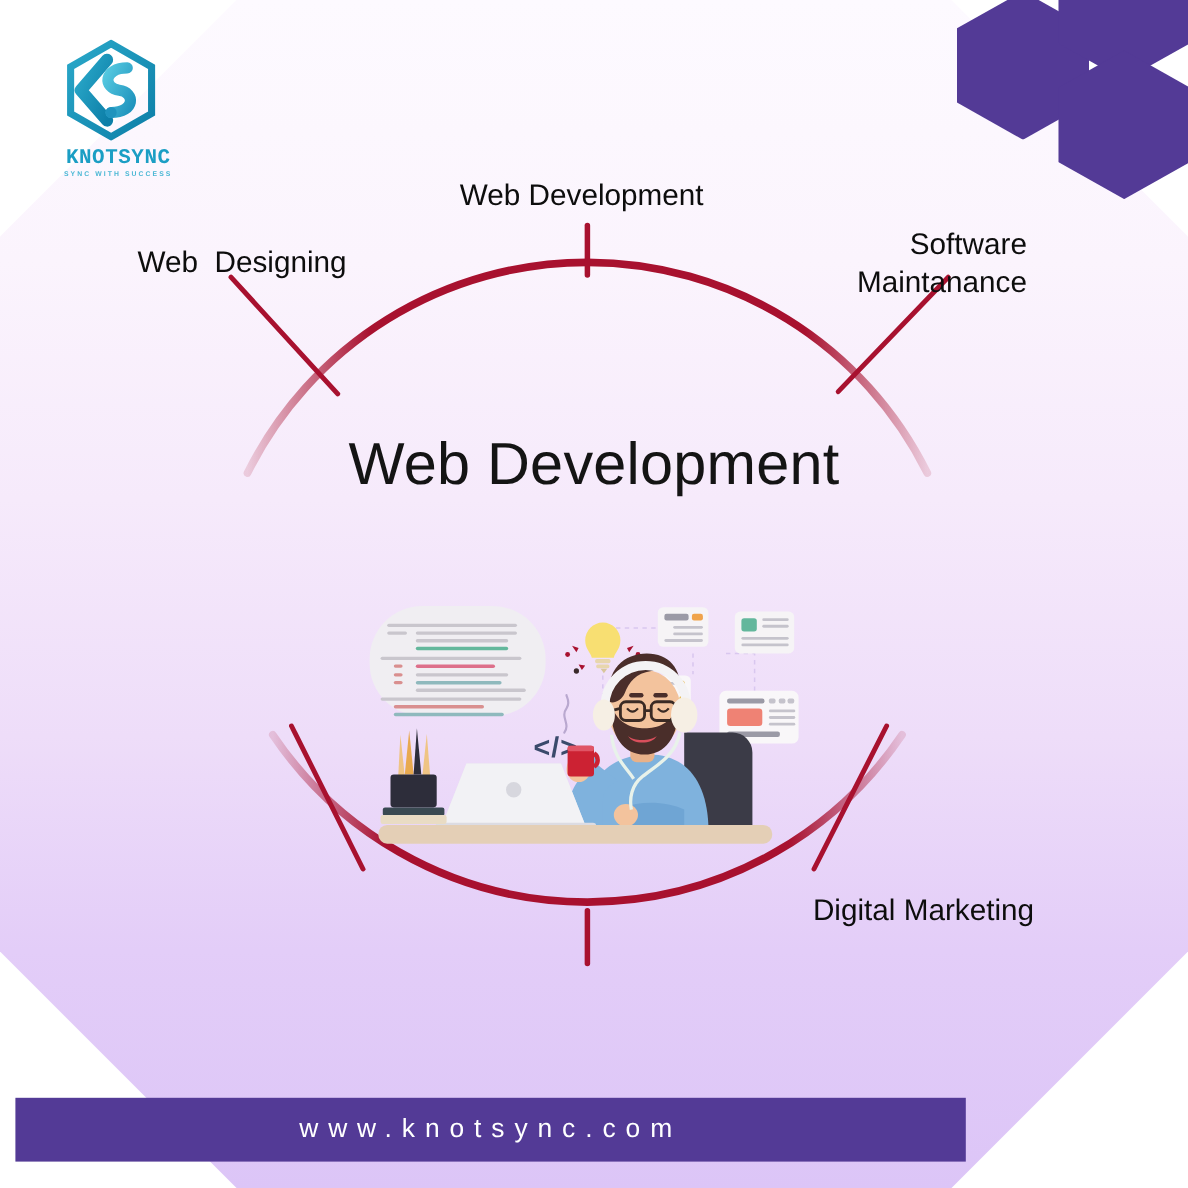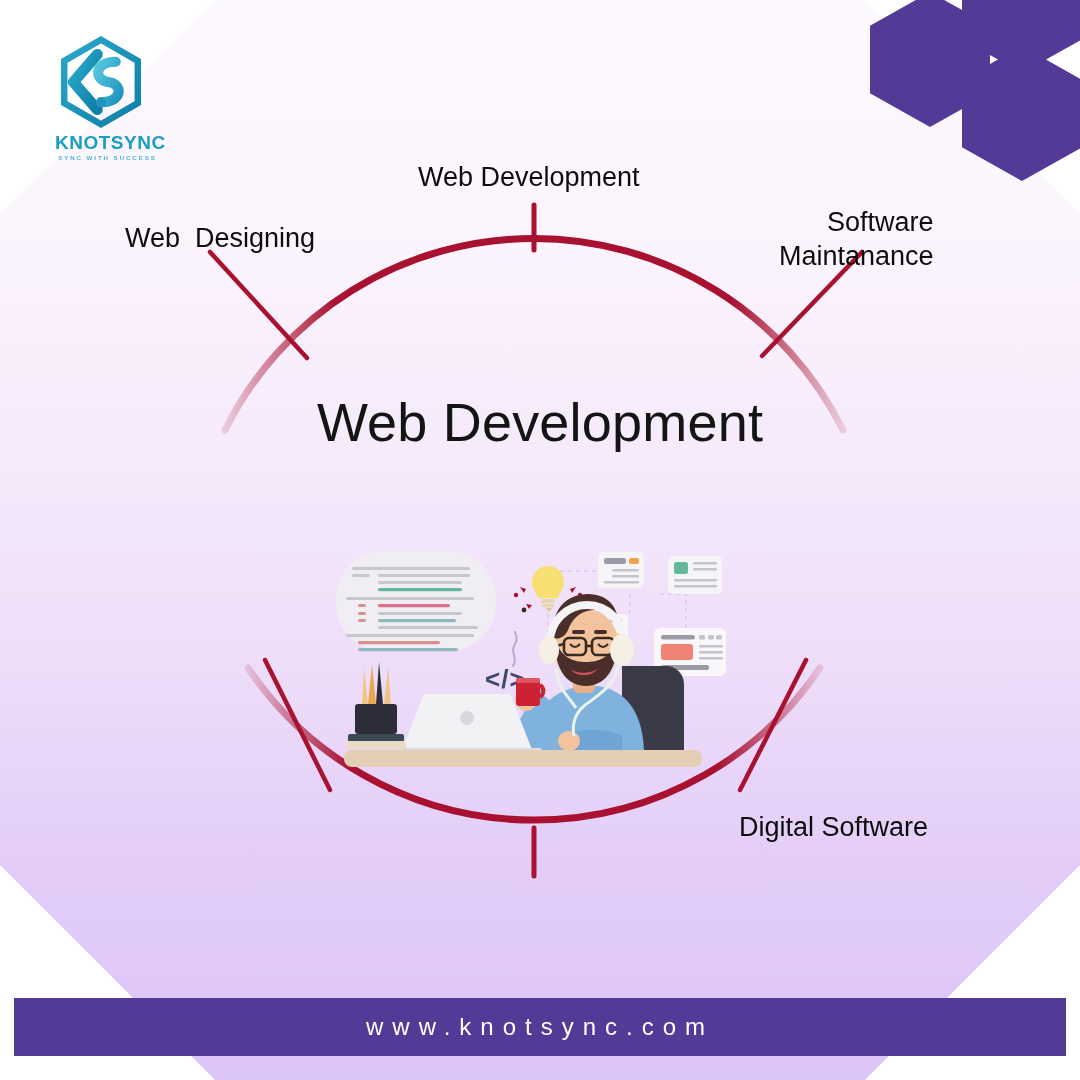--- a/index.html
+++ b/index.html
@@ -18,22 +18,22 @@
   .hex{position:absolute;background:#533a96;
        clip-path:polygon(50% 0%,100% 25%,100% 75%,50% 100%,0% 75%,0% 25%);}
   .hex.a{width:120px;height:135px;left:20px;top:-8px;}
   .hex.b{width:120px;height:135px;left:112px;top:-62px;}
   .hex.c{width:120px;height:135px;left:112px;top:46px;}
 
   
   .logo{position:absolute;left:55px;top:36px;width:105px;height:115px;}
   .logo .mark{width:92px;height:92px;}
   .logo .wordmark{
-    display:block;font-family:Liberation Sans, sans-serif;font-weight:bold;
-    font-size:19px;letter-spacing:0.5px;color:#1b9ec4;text-align:right;
+    display:block;font-family:Liberation Mono, monospace;font-weight:bold;
+    font-size:19px;letter-spacing:0.5px;color:#1b9ec4;text-align:center;
     margin-top:1px;line-height:1;
   }
   .logo .tagline{
     display:block;font-size:6.2px;letter-spacing:1.9px;color:#49b7d4;
     text-align:center;margin-top:3px;font-weight:bold;line-height:1;
   }
 
   
   #arcs{position:absolute;left:0;top:0;width:1080px;height:1080px;pointer-events:none;}
 
@@ -50,21 +50,21 @@
   
   .headline{position:absolute;left:0;top:392px;width:1080px;text-align:center;
     color:#141414;font-size:54px;line-height:1.12;font-weight:300;letter-spacing:0.2px;
     font-family:"Liberation Sans",sans-serif;}
   .headline span{display:block;}
 
   
   #illo{position:absolute;left:330px;top:538px;width:420px;height:250px;}
 
   
-  .footer{position:absolute;left:14px;bottom:24px;width:1052px;height:58px;
+  .footer{position:absolute;left:14px;bottom:24px;width:864px;height:58px;
     background:#533a96;display:flex;align-items:center;justify-content:center;}
   .footer .url{color:#ffffff;font-size:24px;letter-spacing:9px;
     font-family:"Liberation Sans",sans-serif;font-weight:400;}
 </style>
 </head>
 <body>
 
 <div id="stage">
 
   <div class="octagon"></div>
@@ -126,21 +126,21 @@
 
     <path d="M 806 660 L 740 790" stroke="#a8112f" stroke-width="4.5" stroke-linecap="round"></path>
 
     <path d="M 534 828 L 534 876" stroke="#a8112f" stroke-width="5" stroke-linecap="round"></path>
   </svg>
 
   <div class="lbl web-designing">Web  Designing</div>
   <div class="lbl web-development">Web Development</div>
   <div class="lbl software-maintenance">Software
 Maintanance</div>
-  <div class="lbl digital-marketing">Digital Software</div>
+  <div class="lbl digital-marketing">Digital Marketing</div>
 
   <div class="headline">
     <span>Web Development</span>
   </div>
 
   <svg id="illo" viewBox="0 0 420 250">
 
     <g>
       <rect x="6" y="13" width="160" height="100" rx="48" fill="#f0eef2"></rect>
       <rect x="22" y="29" width="118" height="3" rx="1.5" fill="#c9c6cd"></rect>

